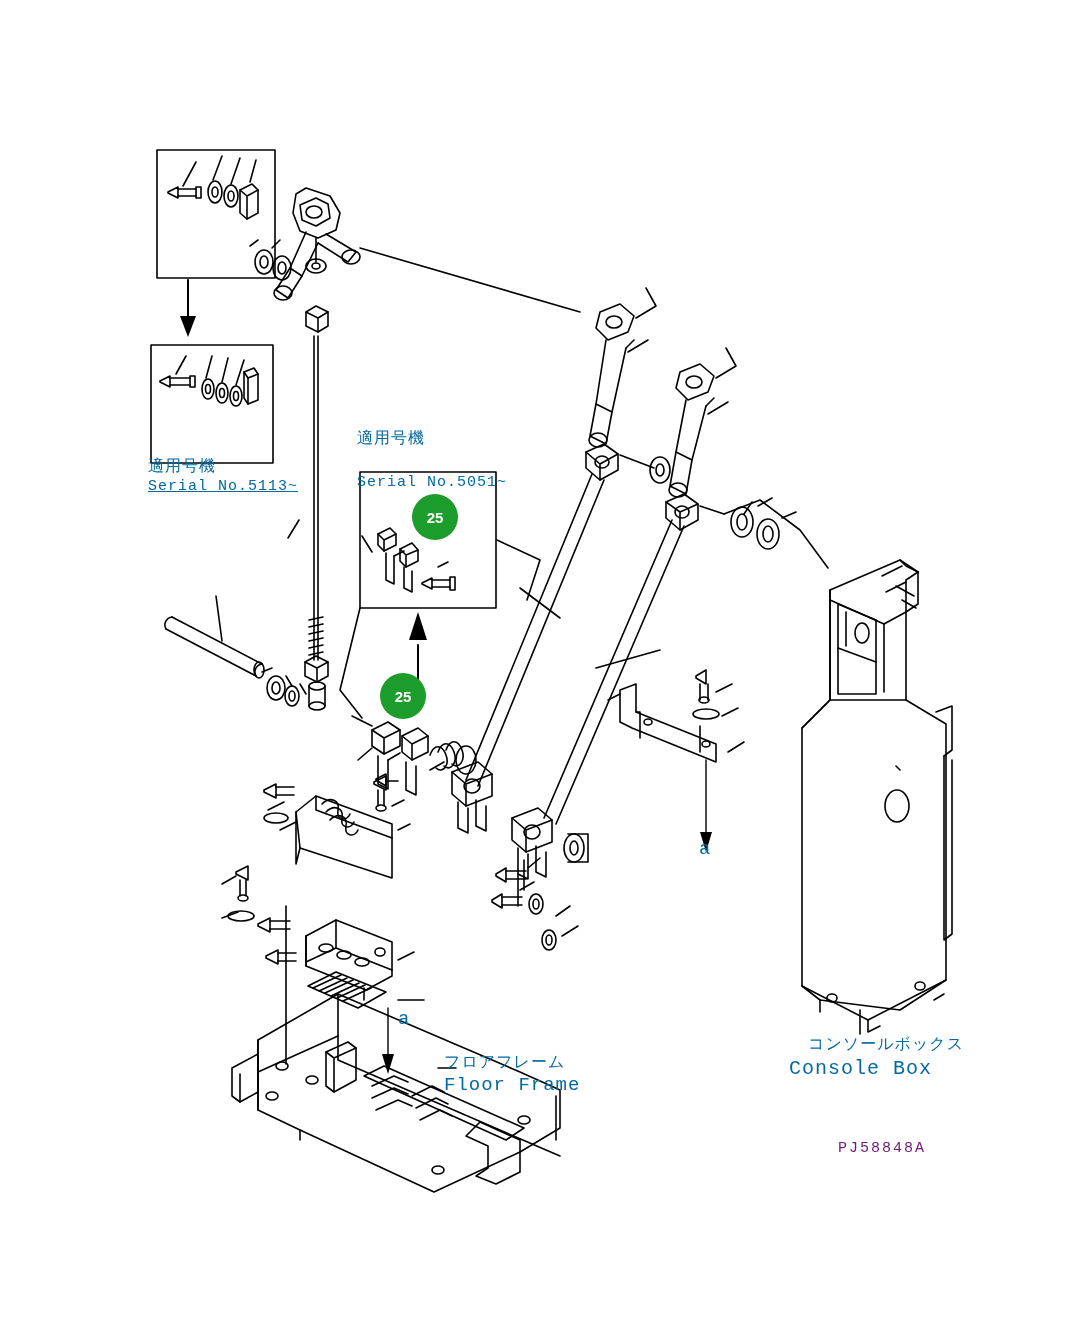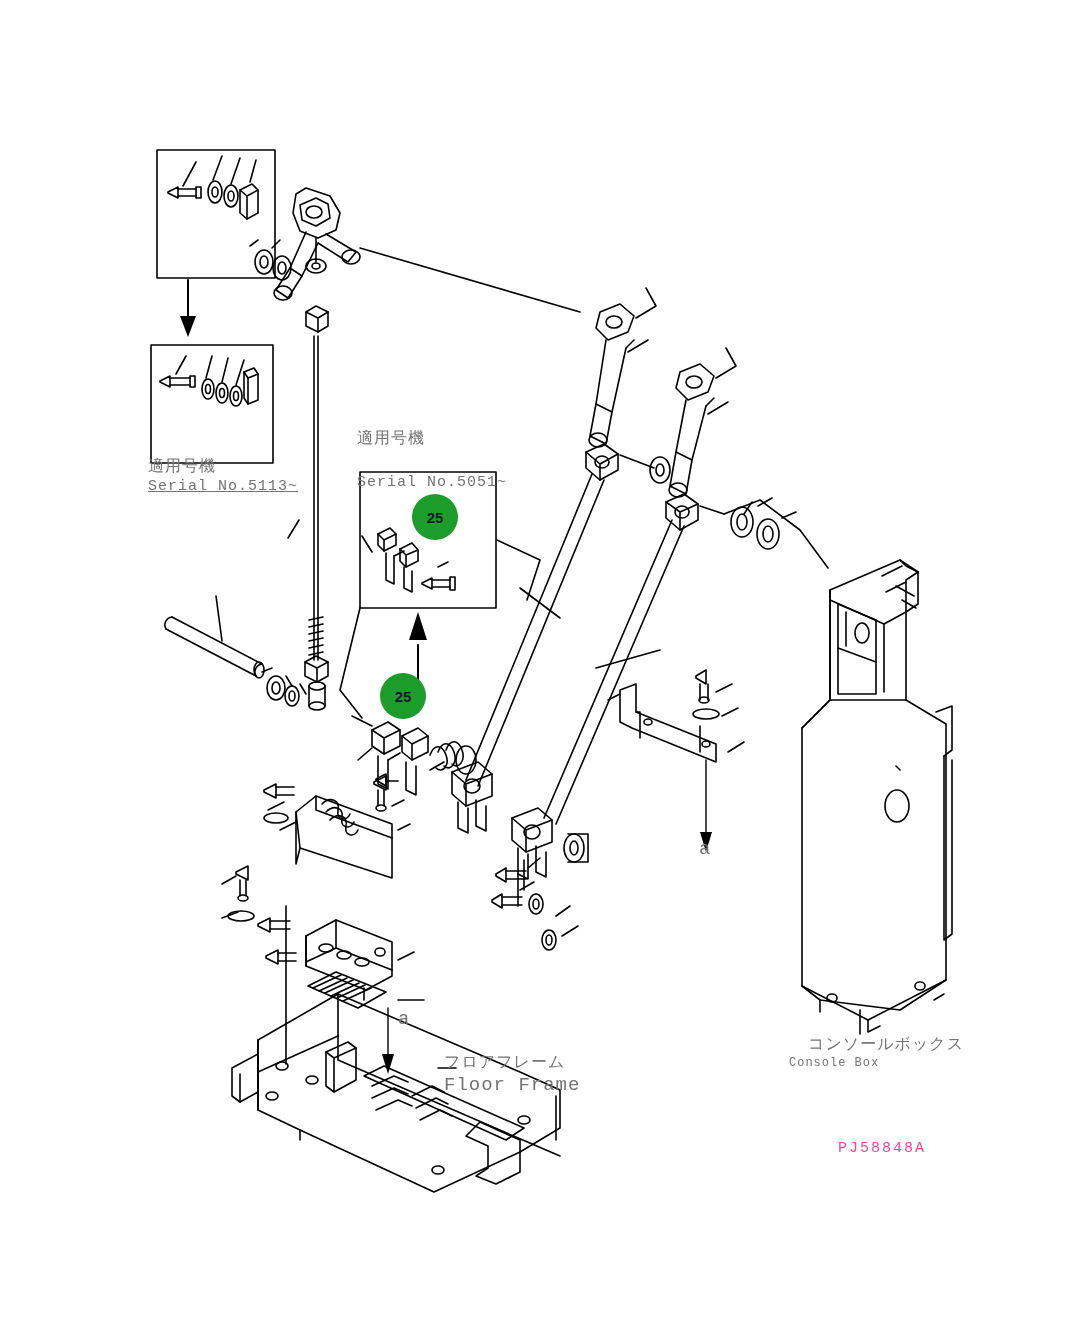--- a/index.html
+++ b/index.html
@@ -18,48 +18,48 @@
   #sheet svg.layer {
     position: absolute;
     left: 0;
     top: 0;
     width: 1079px;
     height: 1322px;
   }
   .lbl {
     position: absolute;
     font-family: "Liberation Mono", monospace;
-    color: #737373;
+    color: #0369a1;
     white-space: pre;
     line-height: 1.25;
   }
   .lbl-jp {
     font-family: "DejaVu Sans", sans-serif;
     letter-spacing: 1px;
   }
   .callout {
     position: absolute;
     width: 46px;
     height: 46px;
     border-radius: 50%;
     background: #1c9c2a;
-    color: #0f172a;
+    color: #ffffff;
     font-family: "Liberation Sans", sans-serif;
     font-size: 15px;
     font-weight: bold;
     display: flex;
     align-items: center;
     justify-content: center;
   }
   .figcode {
     position: absolute;
     font-family: "Liberation Mono", monospace;
     font-size: 15px;
     letter-spacing: 2px;
-    color: #ec4899;
+    color: #701a75;
   }
 </style>
 </head>
 <body>
 
 <div id="sheet">
 
   <svg class="layer" viewBox="0 0 1079 1322">
     <g fill="none" stroke="#000000" stroke-width="1.6" stroke-linecap="round" stroke-linejoin="round">
 
@@ -386,21 +386,21 @@
   <div class="lbl lbl-jp" style="left:148px; top:456px; font-size:16px;">適用号機</div>
   <div class="lbl" style="left:148px; top:478px; font-size:15px; letter-spacing:1px;text-decoration:underline;">Serial No.5113~</div>
 
   <div class="lbl lbl-jp" style="left:357px; top:428px; font-size:16px;">適用号機</div>
   <div class="lbl" style="left:357px; top:450px; font-size:15px; letter-spacing:1px;margin-top:24px;">Serial No.5051~</div>
 
   <div class="lbl lbl-jp" style="left:444px; top:1052px; font-size:16px;">フロアフレーム</div>
   <div class="lbl" style="left:444px; top:1074px; font-size:19px; letter-spacing:1px;">Floor Frame</div>
 
   <div class="lbl lbl-jp" style="left:808px; top:1034px; font-size:16px;">コンソールボックス</div>
-  <div class="lbl" style="left:789px; top:1056px; font-size:12px; letter-spacing:1px;">Console Box</div>
+  <div class="lbl" style="left:789px; top:1056px; font-size:20px; letter-spacing:1px;">Console Box</div>
 
   <div class="lbl" style="left:398px; top:1008px; font-size:19px;">a</div>
   <div class="lbl" style="left:699px; top:838px; font-size:19px;">a</div>
 
   <div class="callout" style="left:412px; top:494px;">
     <span>25</span>
   </div>
   <div class="callout" style="left:380px; top:673px;">
     <span>25</span>
   </div>

